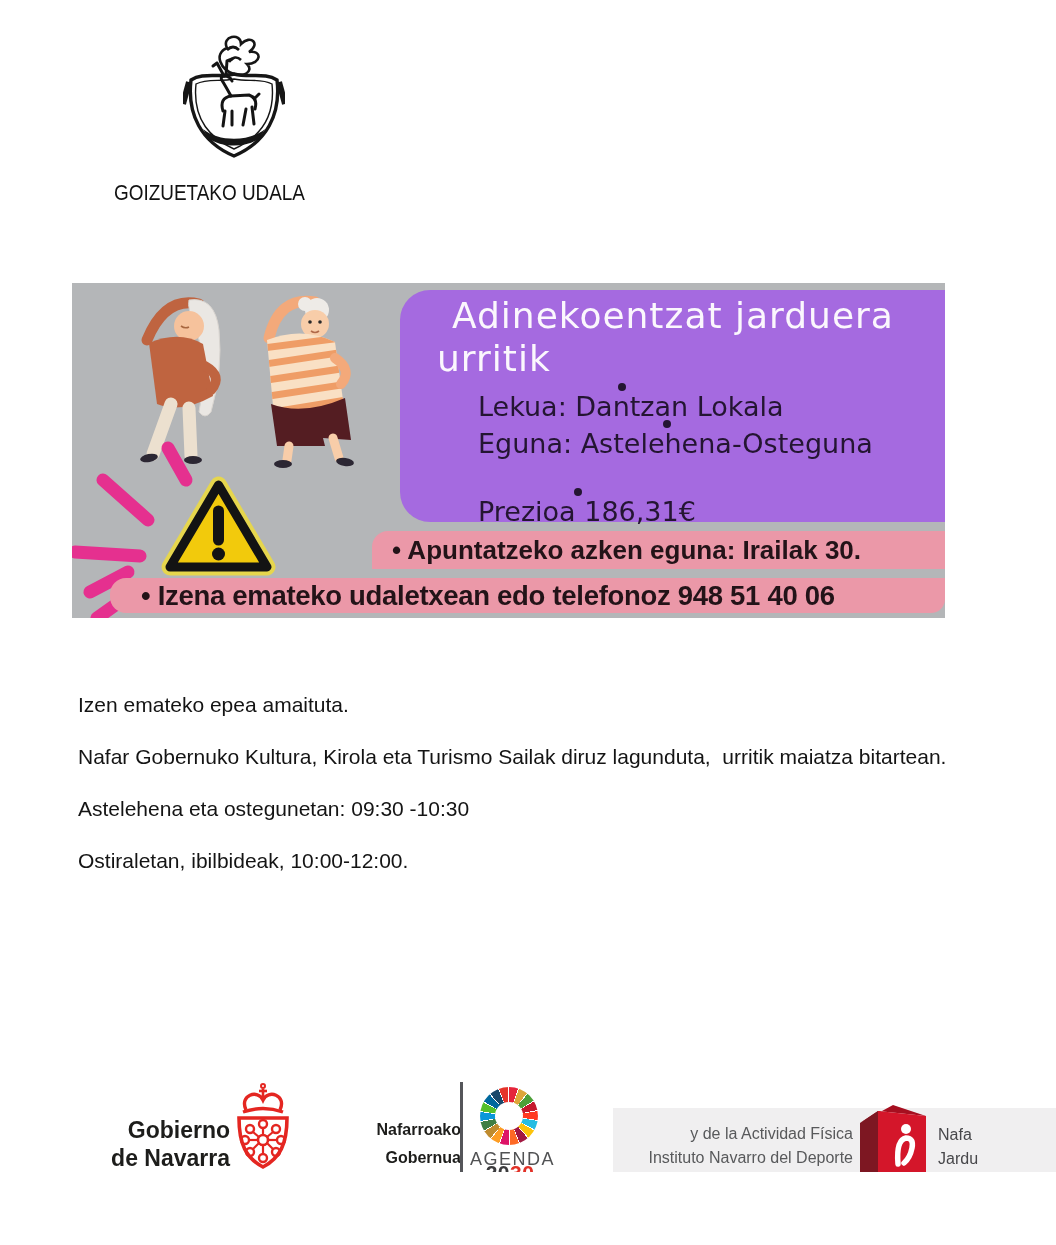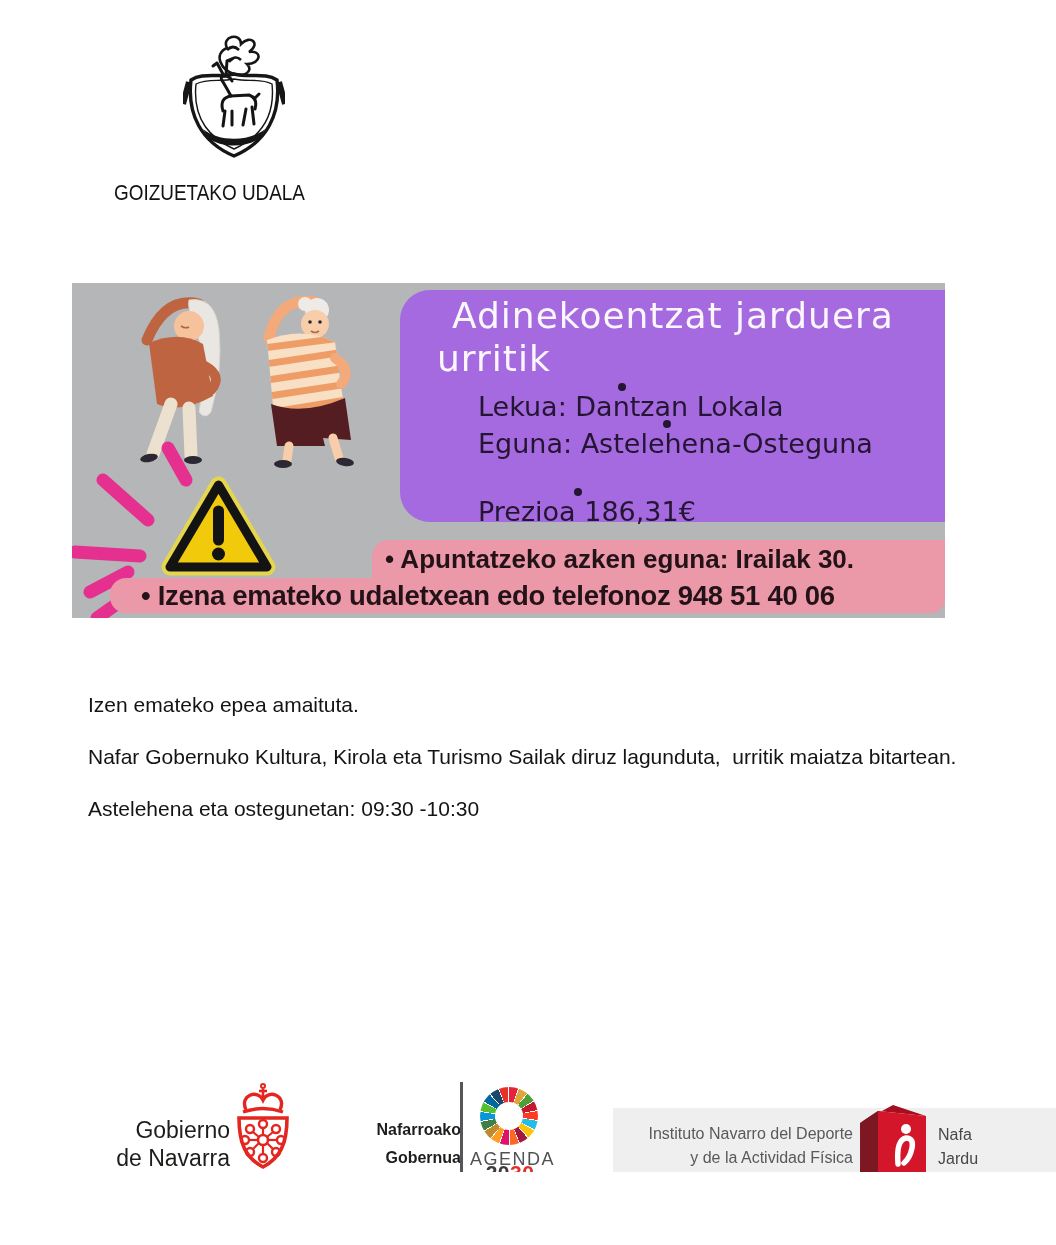--- a/index.html
+++ b/index.html
@@ -36,35 +36,35 @@
   .detail-row{
     position:absolute;left:406px;height:30px;display:flex;align-items:center;
     font-family:"DejaVu Sans",sans-serif;font-size:27px;color:#241532;
     white-space:nowrap;
     flex-direction:column;
   }
   .detail-dot{width:8px;height:8px;border-radius:50%;background:#241532;margin-right:17px;flex:0 0 auto;}
   .r0{top:100px;} .r1{top:137px;} .r2{top:173px;} .r3{top:205px;text-align:right;}
   .pink-box{position:absolute;background:#eb98a8;color:#231318;
     font-family:"Liberation Sans",sans-serif;font-weight:bold;white-space:nowrap;}
-  .pink1{left:300px;top:257px;width:573px;height:38px;border-radius:16px 0 0 0;
-    font-size:26px;line-height:39px;padding-left:13px;box-sizing:border-box;}
+  .pink1{left:300px;top:248px;width:573px;height:38px;border-radius:16px 0 0 0;
+    font-size:26px;line-height:39px;padding-left:20px;box-sizing:border-box;}
   .pink2{left:38px;top:295px;width:835px;height:35px;border-radius:16px 0 14px 16px;
     font-size:27.5px;line-height:35px;padding-left:31px;box-sizing:border-box;letter-spacing:-0.3px;}
 
   
   .bodytext{left:72px;top:694px;width:900px;}
   .bodytext p{
-    margin:0 0 31px 16px;font-size:21px;line-height:21px;color:#141414;
+    margin:0 0 31px 6px;font-size:21px;line-height:21px;color:#141414;
     white-space:pre-wrap;
   }
 
   
   .gob-block{left:95px;top:1116px;width:135px;text-align:right;
-    font-weight:normal;font-size:23px;line-height:28px;color:#1d1d1b;}
+    font-weight:bold;font-size:23px;line-height:28px;color:#1d1d1b;}
   .naf-block{left:301px;top:1116px;width:160px;text-align:right;
     font-weight:bold;font-size:16px;line-height:28px;color:#1d1d1b;}
   .navarra-emblem{left:234px;top:1082px;width:58px;height:88px;}
   .footer-divider{left:460px;top:1082px;width:3px;height:90px;background:#55565a;}
   .sdg-wheel{
     left:480px;top:1087px;width:58px;height:58px;border-radius:50%;
     background:conic-gradient(
       #e5243b 0deg 18deg,#fff 18deg 20deg,
       #dda63a 20deg 38deg,#fff 38deg 40deg,
       #4c9f38 40deg 58deg,#fff 58deg 60deg,
@@ -206,20 +206,21 @@
   </div>
 
   <div class="pink-box pink1">• Apuntatzeko azken eguna: Irailak 30.</div>
   <div class="pink-box pink2">• Izena emateko udaletxean edo telefonoz 948 51 40 06</div>
 </div>
 
 <div class="abs bodytext">
   <p>Izen emateko epea amaituta.</p>
   <p>Nafar Gobernuko Kultura, Kirola eta Turismo Sailak diruz lagunduta,  urritik maiatza bitartean.</p>
   <p>Astelehena eta ostegunetan: 09:30 -10:30</p>
+  <p>Ostiraletan, ibilbideak, 10:00-12:00.</p>
 </div>
 
 <div class="abs gob-block">
   <div>Gobierno</div>
   <div>de Navarra</div>
 </div>
 
 <svg class="abs navarra-emblem" viewBox="0 0 58 88">
   <g stroke="#e42621" fill="none">
 
@@ -263,22 +264,22 @@
 <div class="abs sdg-wheel">
   <div class="sdg-hole"></div>
 </div>
 <div class="abs agenda-label">AGENDA</div>
 <div class="abs agenda-year">
   <span class="y1">20</span><span class="y2">30</span>
 </div>
 
 <div class="abs indaf-panel"></div>
 <div class="abs indaf-text">
+  <div>y de la Actividad Física</div>
   <div>Instituto Navarro del Deporte</div>
-  <div>y de la Actividad Física</div>
 </div>
 
 <svg class="abs indaf-cube" viewBox="0 0 72 70">
   <polygon points="4,21 37,3 70,14 22,9" fill="#a60f20"></polygon>
   <polygon points="4,21 22,9 22,70 4,70" fill="#7d1722"></polygon>
   <polygon points="22,9 70,14 70,70 22,70" fill="#d4162a"></polygon>
   <circle cx="50" cy="27" r="5" fill="#ffffff"></circle>
   <path d="M42,62 Q40,38 50,36 Q58,36 56,46 Q54,56 48,61" stroke="#ffffff" stroke-width="5.5" fill="none" stroke-linecap="round"></path>
 </svg>
 

